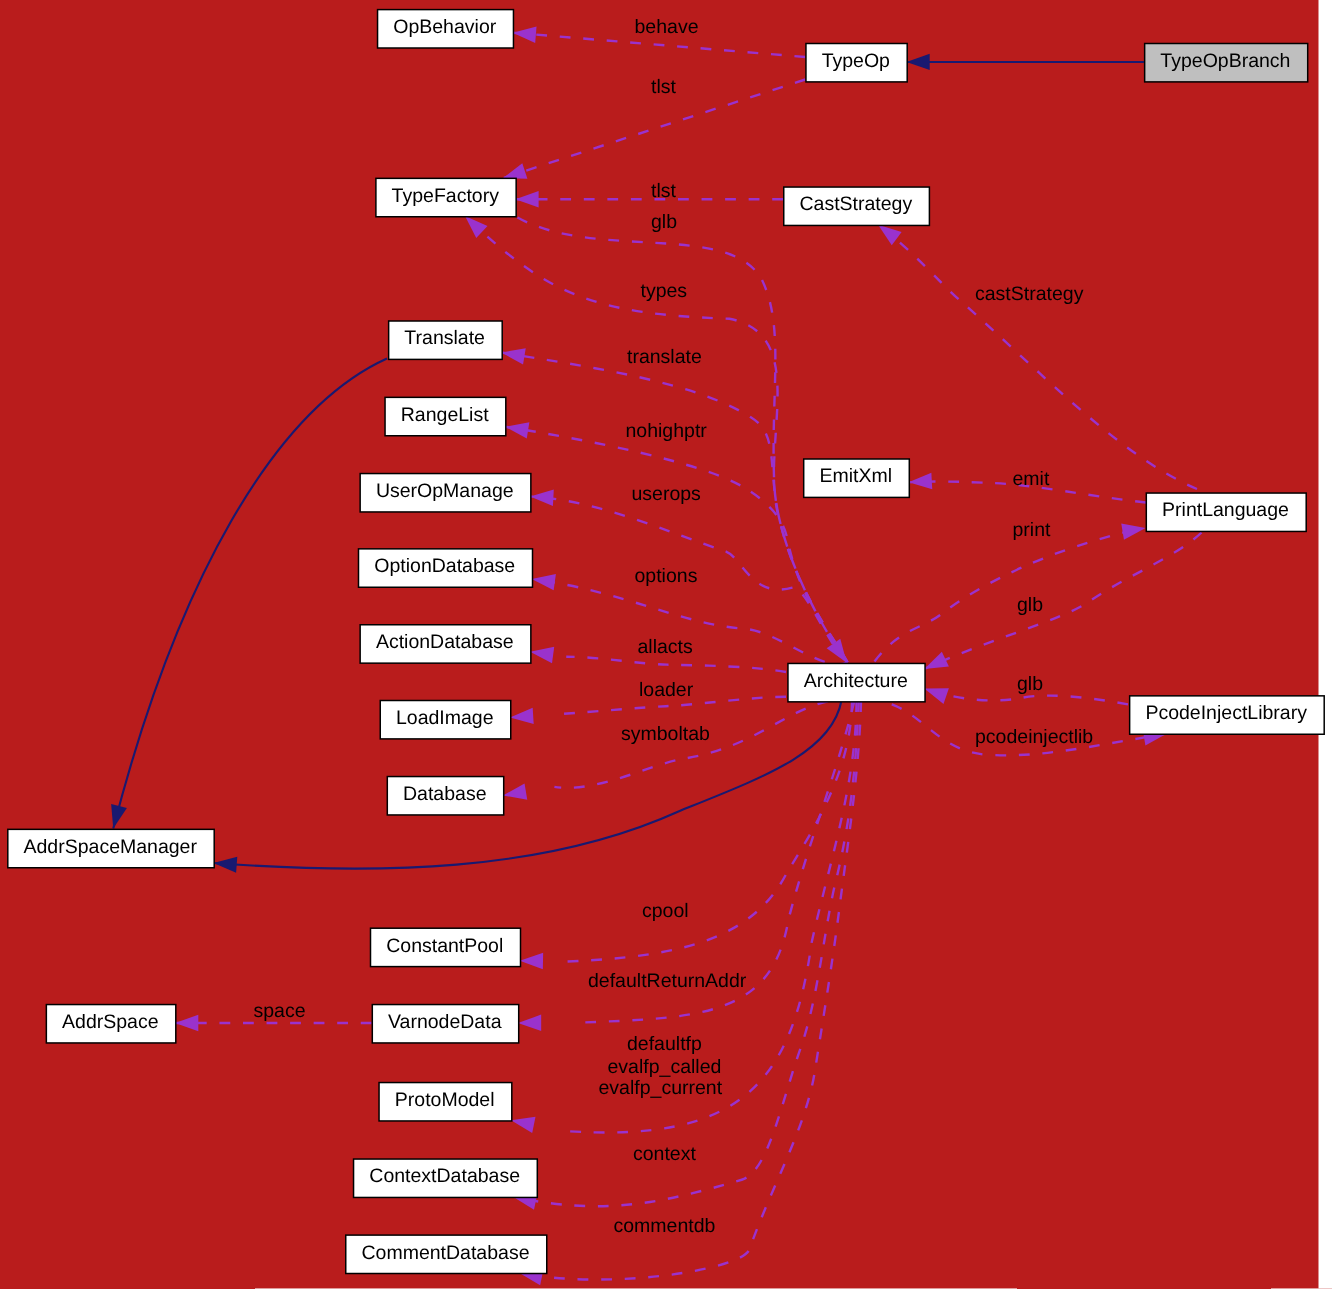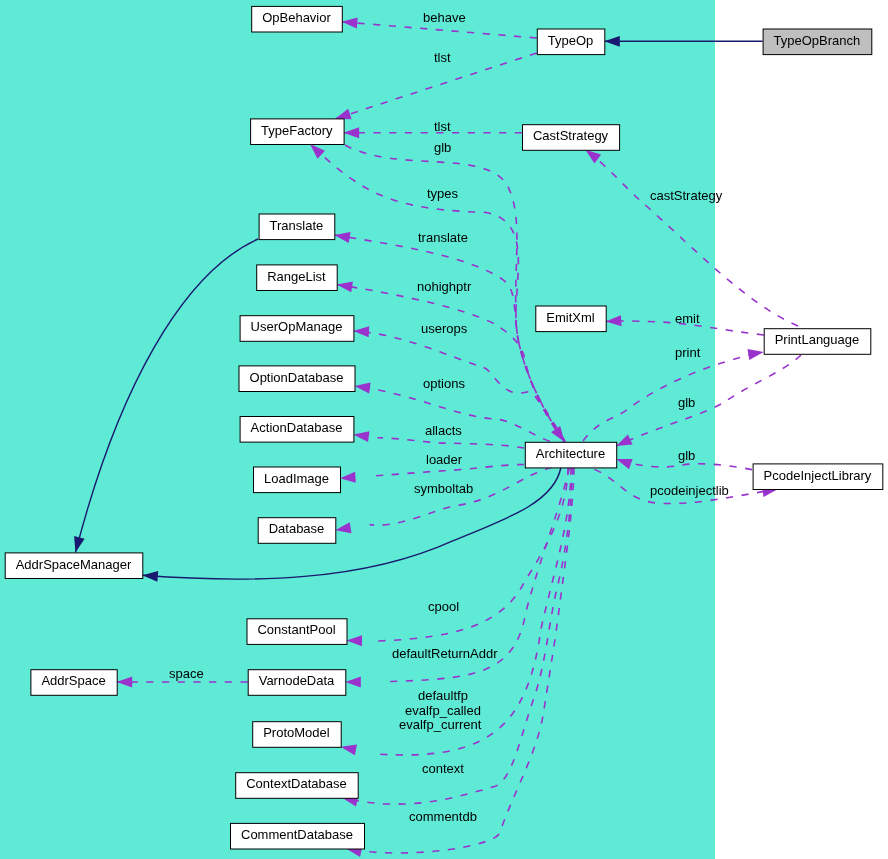--- a/index.html
+++ b/index.html
@@ -1,18 +1,18 @@
 <!DOCTYPE html>
 <html><head>
 <meta charset="utf-8">
 <title>Architecture Collaboration Diagram</title>
 <style>
   html,body{margin:0;padding:0;background:#ffffff;}
   body{font-family:"Liberation Sans",sans-serif;}
-  #diagram{position:relative;width:715px;height:859px;background:#5eead4;}
+  #diagram{position:relative;width:879px;height:859px;background:#b91c1c;}
   svg{display:block;}
   text{font-family:"Liberation Sans",sans-serif;font-size:13px;fill:#000000;}
   .nodebox{fill:#ffffff;stroke:#000000;stroke-width:1;}
   .nodebox.hl{fill:#bfbfbf;}
   .nodelabel{text-anchor:middle;dominant-baseline:auto;}
   .edgelabel{text-anchor:start;}
   .edge{fill:none;stroke:#9a32cd;stroke-width:1.6;stroke-dasharray:7.2,8.5;}
   .inherit{fill:none;stroke:#191970;stroke-width:1.4;}
   .arrowP{fill:#9a32cd;stroke:none;}
   .arrowN{fill:#191970;stroke:none;}

